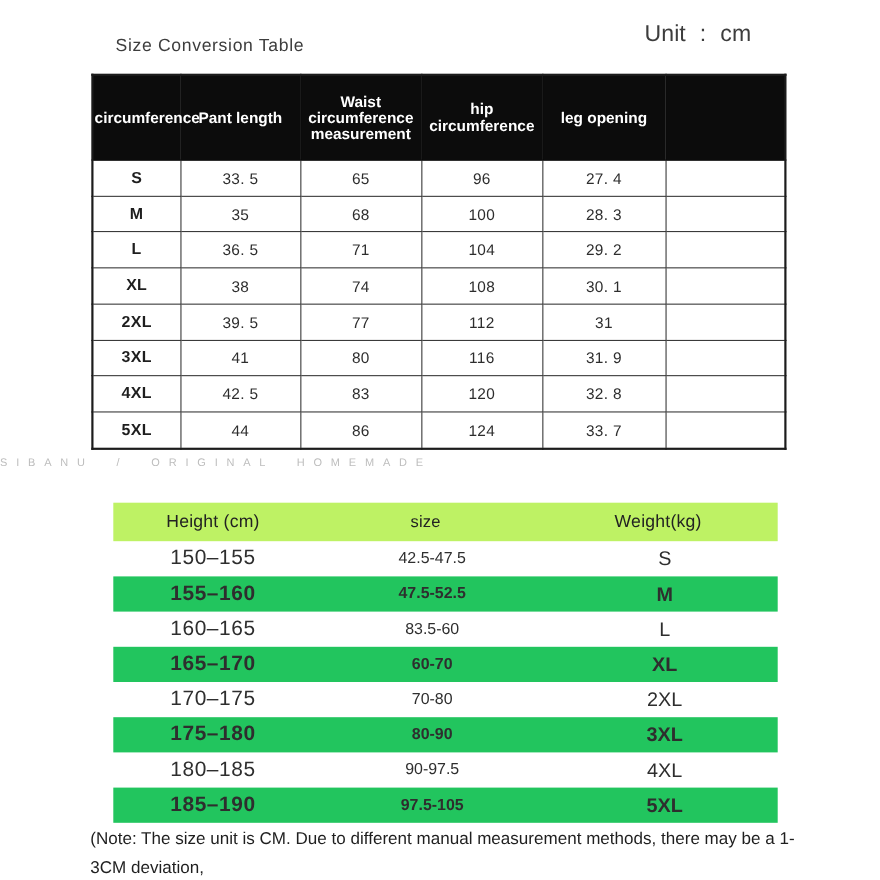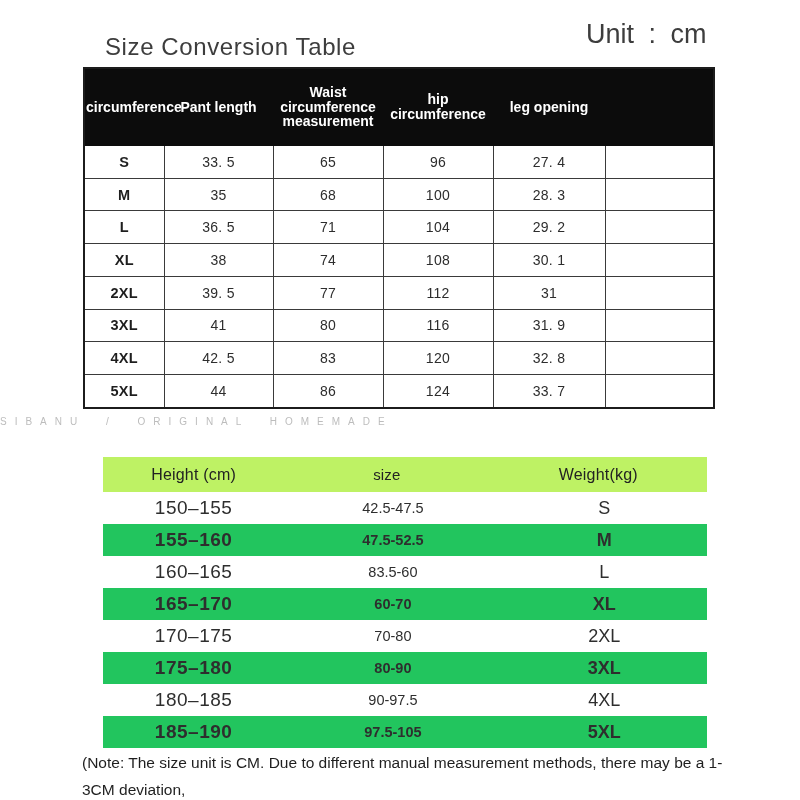--- a/index.html
+++ b/index.html
@@ -16,30 +16,30 @@
     width: 800px;
     height: 800px;
     background: #ffffff;
   }
 
   
   .page-title {
     position: absolute;
     left: 105px;
     top: 33px;
-    font-size: 24px;
+    font-size: 16px;
     font-weight: 400;
     letter-spacing: 0.6px;
     color: #3d3d3d;
   }
   .unit-label {
     position: absolute;
     left: 586px;
     top: 19px;
-    font-size: 27px;
+    font-size: 21px;
     font-weight: 400;
     color: #3d3d3d;
     word-spacing: 7px;
   }
 
   
   table.t1 {
     position: absolute;
     left: 83px;
     top: 67px;

